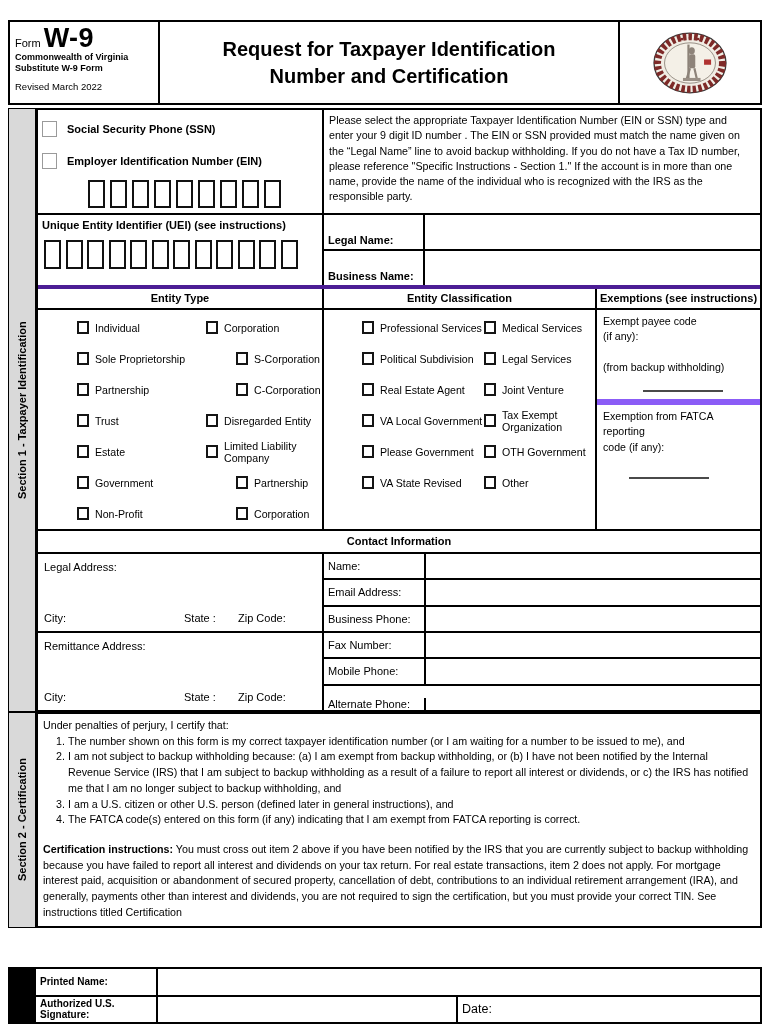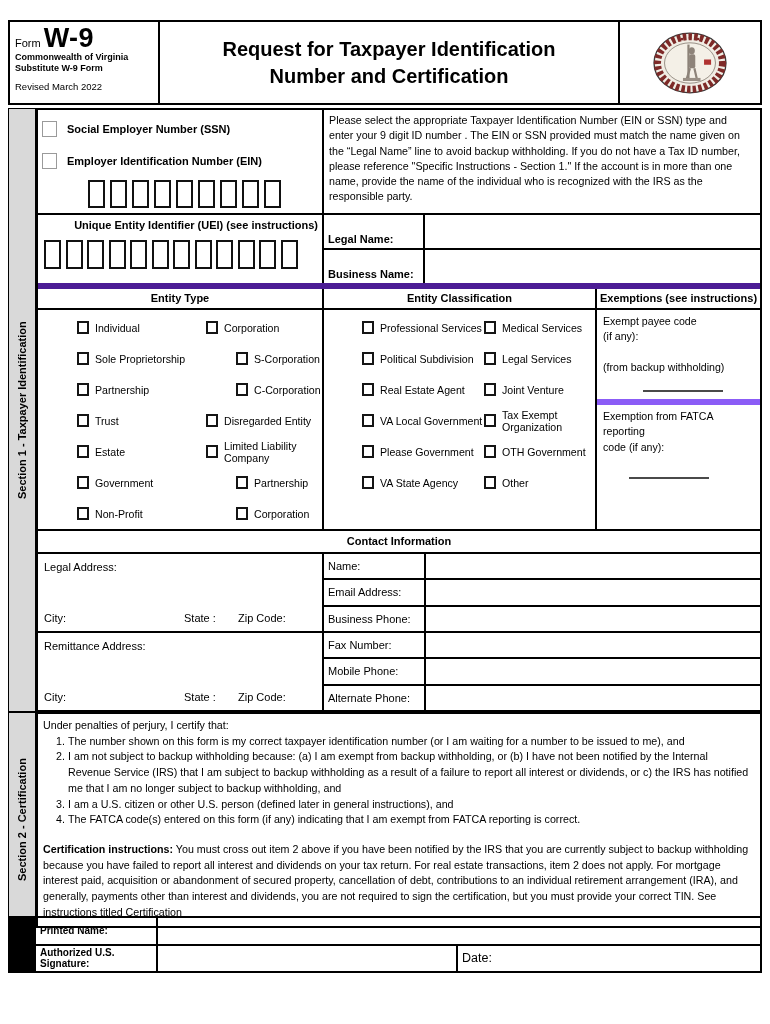--- a/index.html
+++ b/index.html
@@ -35,21 +35,21 @@
   .rowA { height: 105px; border-bottom: 2px solid #000; display: flex; }
   .tin-cell { width: 286px; border-right: 2px solid #000; padding: 5px 0 0 4px; }
   .tin-row { display: flex; align-items: center; gap: 10px; height: 21px; margin-top: 3px; }
   .cb-lg { width: 15px; height: 16px; border: 1.5px solid #9a9a9a; background: #fff; flex: none; }
   .tin-label { font-weight: bold; font-size: 11px; }
   .digit-row { display: flex; gap: 5px; margin: 9px 0 0 46px; }
   .digit { width: 17px; height: 28px; border: 2px solid #111; background: #fff; display: inline-block; }
   .digit-row2 { display: flex; gap: 4.5px; margin: 9px 0 0 2px; }
   .digit-row2 .digit { width: 17px; height: 29px; }
   .intro-cell { flex: 1; padding: 3px 6px 0 5px; font-size: 10.7px; line-height: 1.43; }
-  .rowB { height: 74px; border-bottom: 6px solid #4c1d95; display: flex; text-align: right; }
+  .rowB { height: 74px; border-bottom: 4px solid #4c1d95; display: flex; }
   .uei-cell { width: 286px; border-right: 2px solid #000; padding: 4px 4px 0 4px; }
   .uei-label { font-weight: bold; font-size: 11px; }
   .names-cell { flex: 1; display: flex; flex-direction: column; }
   .name-row { flex: 1; display: flex; }
   .name-row:first-child { border-bottom: 2px solid #000; }
   .nlabel { width: 101px; border-right: 2px solid #000; font-weight: bold; font-size: 11px;
     display: flex; align-items: flex-end; padding: 0 2px 3px 4px; }
   .nvalue { flex: 1; }
   
   .rowC { height: 242px; display: flex; border-bottom: 2px solid #000; }
@@ -82,31 +82,31 @@
   .addrcol { width: 286px; border-right: 2px solid #000; display: flex; flex-direction: column;
     font-size: 11px; }
   .addrhalf { flex: 1; position: relative; padding: 7px 6px 0; }
   .addrhalf.first { border-bottom: 2px solid #000; }
   .cityline { position: absolute; bottom: 5px; left: 0; width: 100%; height: 14px; }
   .cityline .city  { position: absolute; left: 6px; }
   .cityline .state { position: absolute; left: 146px; }
   .cityline .zip   { position: absolute; left: 200px; }
   .phonecol { flex: 1; display: flex; flex-direction: column; }
   .crow { flex: 1; display: flex; border-bottom: 2px solid #000; }
-  .crow:last-child { border-bottom: none; }
+  .crow:last-child { border-bottom: none; align-items: flex-end; }
   .clabel { width: 102px; border-right: 2px solid #000; display: flex; align-items: center;
     padding-left: 4px; font-size: 11px; }
   .cvalue { flex: 1; }
   
   .s2main { position: absolute; left: 36px; top: 712px; width: 726px; height: 216px;
     border: 2px solid #000; padding: 4px 8px 0 5px; font-size: 10.7px; line-height: 1.47; }
   .s2main ol { margin: 0; padding-left: 25px; }
   .certinstr { margin-top: 14px; }
   
-  .sigblock { position: absolute; left: 8px; top: 916px; width: 754px; height: 57px;
+  .sigblock { position: absolute; left: 8px; top: 967px; width: 754px; height: 57px;
     border: 2px solid #000; display: flex; }
   .sigstrip { width: 26px; background: #000; flex: none; }
   .sigrows { flex: 1; display: flex; flex-direction: column; }
   .sigrow { flex: 1; display: flex; }
   .sigrow.first { border-bottom: 2px solid #000; }
   .siglabel { width: 122px; border-right: 2px solid #000; font-weight: bold; font-size: 10px;
     display: flex; align-items: center; padding-left: 4px; }
   .sigvalue { flex: 1; }
   .sigvalue2 { width: 452px; border-right: 2px solid #000; }
   .datecell { flex: 1; font-size: 12.5px; display: flex; align-items: center; padding-left: 4px; }
@@ -154,21 +154,21 @@
   <div class="sidebar sidebar2">
     <div class="vtext">Section 2 - Certification</div>
   </div>
 
   <div class="s1main">
 
     <div class="rowA">
       <div class="tin-cell">
         <div class="tin-row">
           <span class="cb-lg"></span>
-          <span class="tin-label">Social Employer Number (SSN)</span>
+          <span class="tin-label">Social Security Phone (SSN)</span>
         </div>
         <div class="tin-row" style="margin-top:11px;">
           <span class="cb-lg"></span>
           <span class="tin-label">Employer Identification Number (EIN)</span>
         </div>
         <div class="digit-row">
             <span class="digit"></span>
             <span class="digit"></span>
             <span class="digit"></span>
             <span class="digit"></span>
@@ -314,21 +314,21 @@
     <span>VA Local Government</span>
   </div>
 
   <div class="cbrow">
     <span class="cb"></span>
     <span>Please Government</span>
   </div>
 
   <div class="cbrow">
     <span class="cb"></span>
-    <span>VA State Agency</span>
+    <span>VA State Revised</span>
   </div>
 </div>
           <div class="cbcol2">
   <div class="cbrow">
     <span class="cb"></span>
     <span>Medical Services</span>
   </div>
 
   <div class="cbrow">
     <span class="cb"></span>

